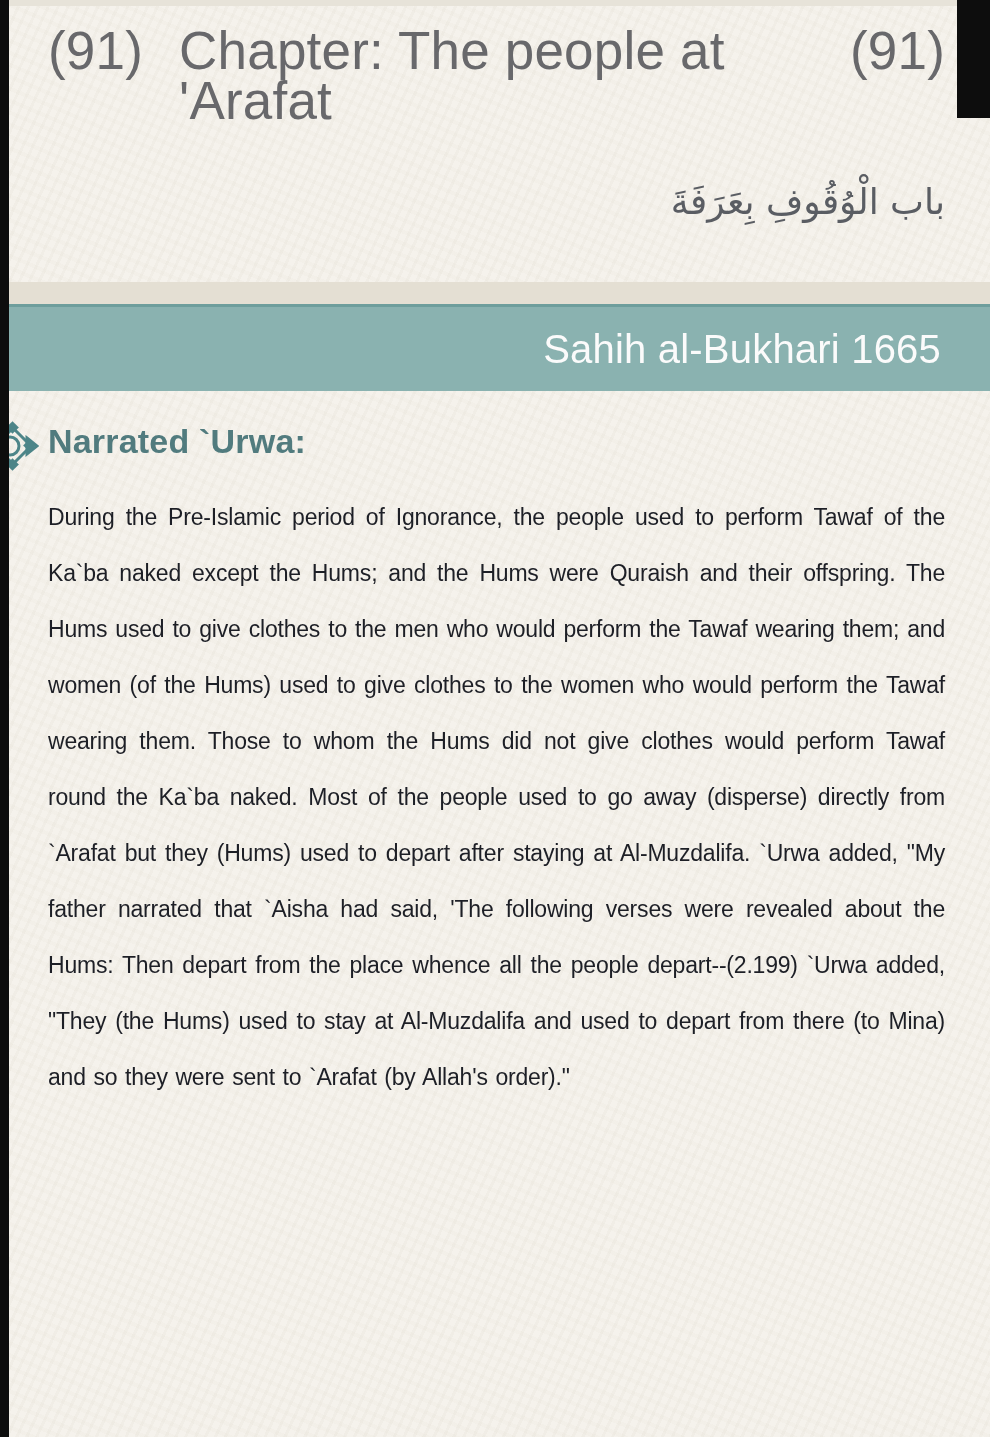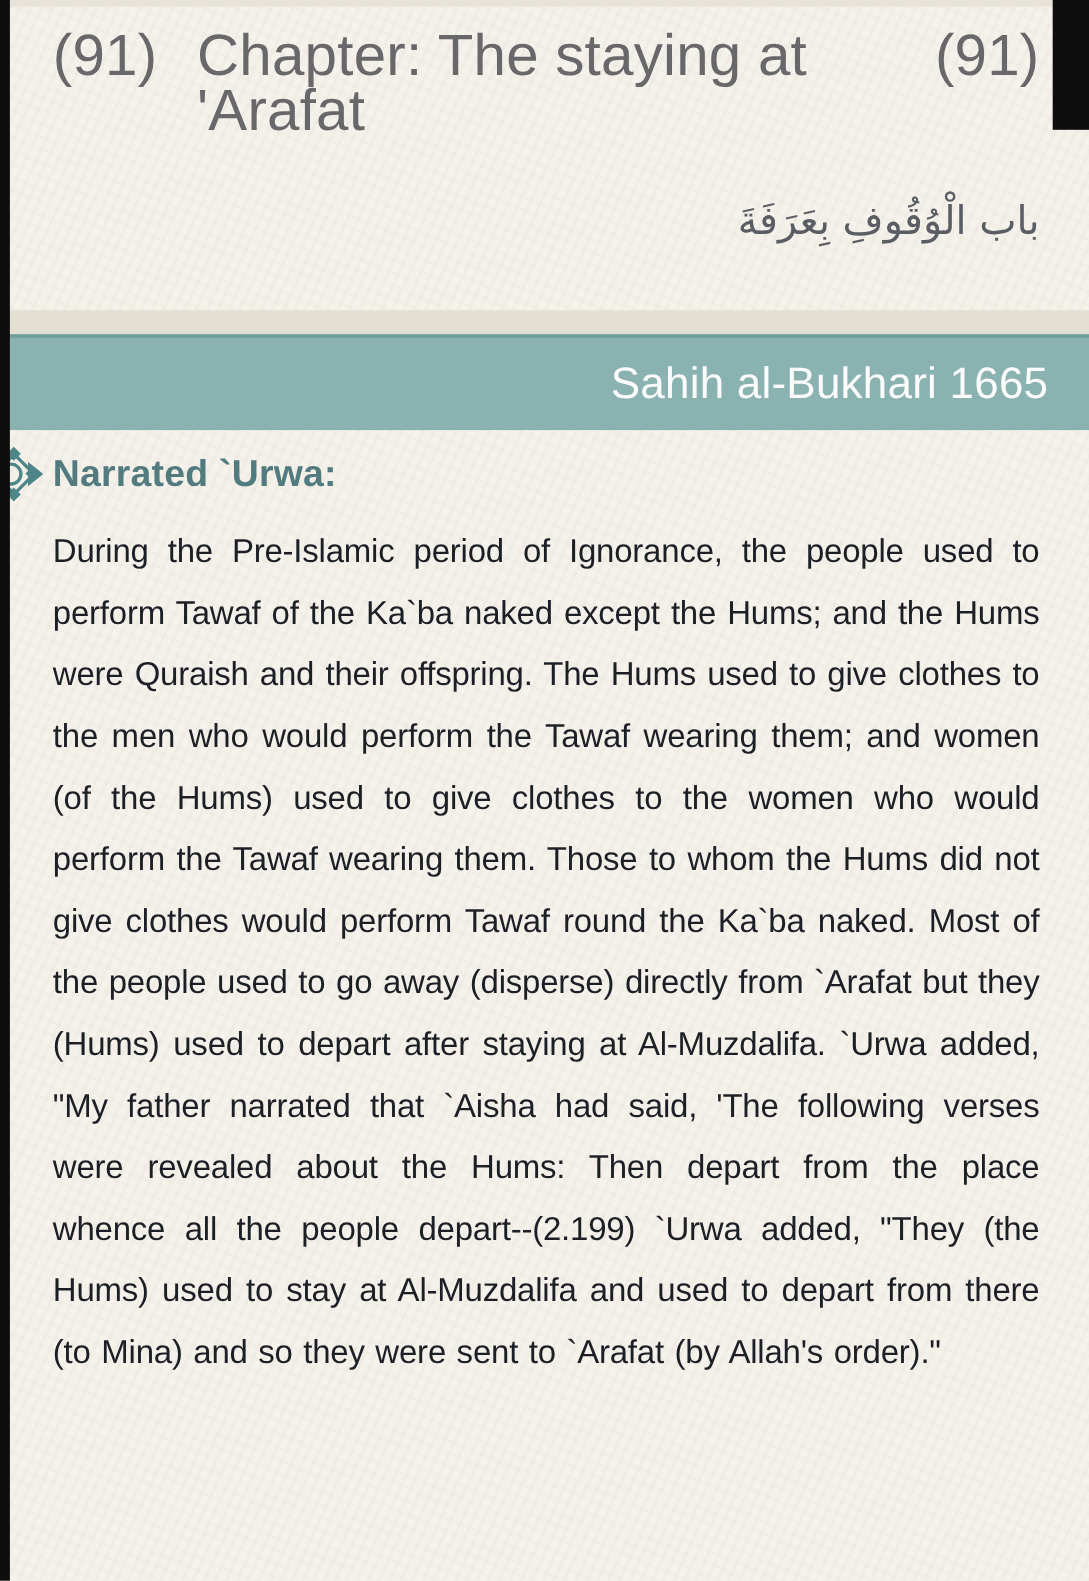--- a/index.html
+++ b/index.html
@@ -76,76 +76,76 @@
     background: var(--pre-band, #e4dfd3);
   }
 
   .reference-band {
     height: 87px;
     background: var(--band-bg, #8ab2b0);
     border-top: 3px solid var(--band-edge, #6e9e9c);
     display: flex;
     align-items: center;
     justify-content: flex-end;
-    padding-right: 37px;
+    padding-right: 49px;
   }
   .reference-band .ref-label {
     color: var(--band-text, #fbfbfb);
     font-size: 40px;
     letter-spacing: 0.2px;
     cursor: pointer;
   }
 
   .narrator-row {
     position: relative;
-    margin-top: 16px;
+    margin-top: 31px;
     padding-left: 48px;
     height: 44px;
     display: flex;
-    align-items: flex-end;
+    align-items: flex-start;
   }
   .ornament {
     position: absolute;
     left: -13px;
     top: -2px;
     width: 52px;
     height: 52px;
   }
   .narrator-label {
     font-size: 34px;
     font-weight: bold;
     color: var(--narrator-text, #517b7e);
     letter-spacing: 0.2px;
   }
 
   .hadith-body {
     margin-top: 23px;
     padding: 0 45px 0 48px;
-    font-size: 30px;
+    font-size: 23px;
     line-height: 56px;
     text-align: justify;
     color: var(--body-text, #1d1f26);
     letter-spacing: -0.2px;
     word-spacing: 1.5px;
   }
 </style>
 </head>
 <body>
 
 <div class="paper-texture"></div>
 <div class="top-strip"></div>
 <div class="left-bar"></div>
 <div class="right-notch"></div>
 
 <div class="content">
 
   <div class="chapter-header">
     <span class="left-group">
       <span>(91)</span>
-      <span>Chapter: The staying at 'Arafat</span>
+      <span>Chapter: The people at 'Arafat</span>
     </span>
     <span>(91)</span>
   </div>
 
   <div class="arabic-title">باب الْوُقُوفِ بِعَرَفَةَ</div>
 
   <div class="pre-band-strip"></div>
 
   <div class="reference-band">
     <span class="ref-label">Sahih al-Bukhari 1665</span>

